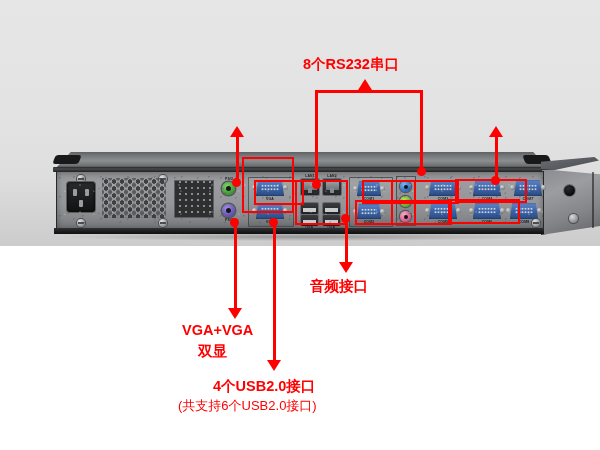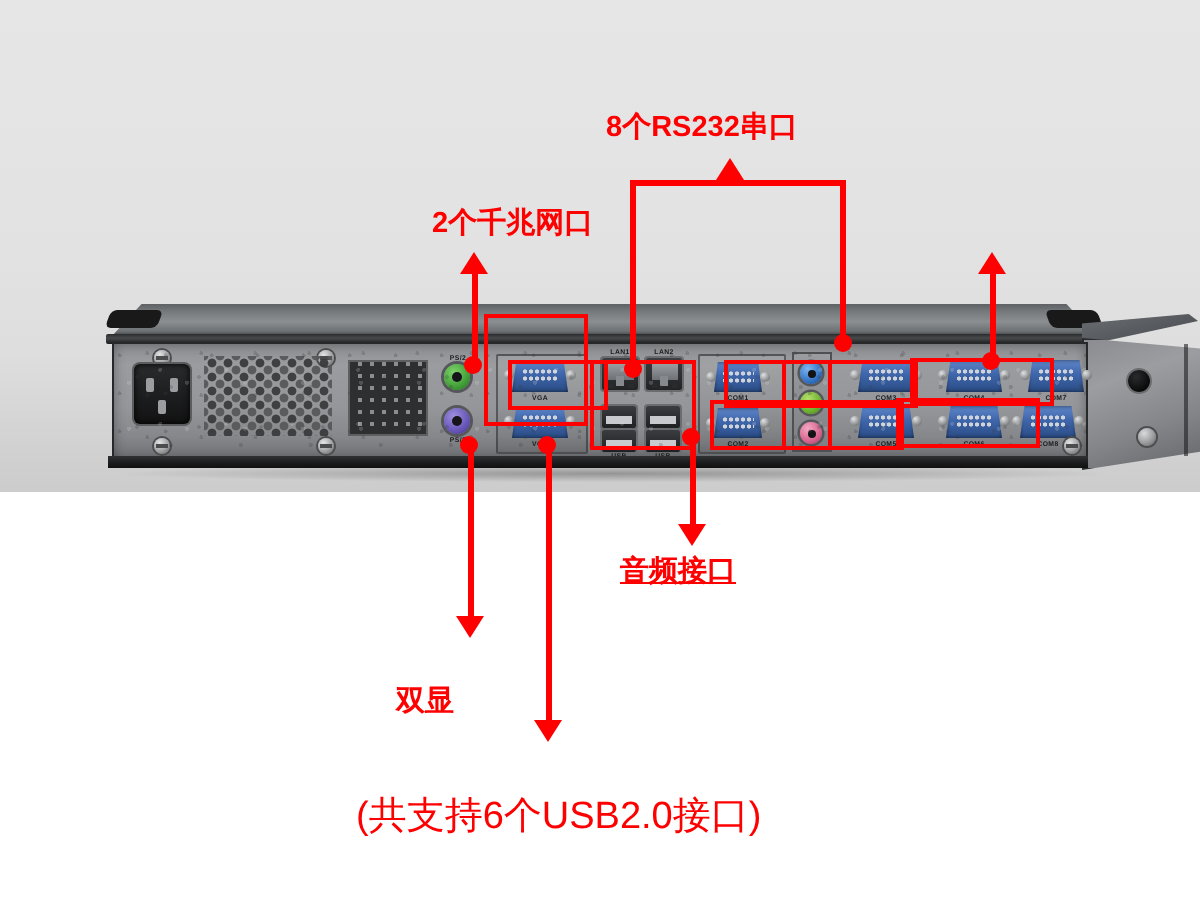--- a/index.html
+++ b/index.html
@@ -155,21 +155,21 @@
   .audio-plate{position:absolute;background:linear-gradient(180deg,#9a9c9f,#7d7f82);box-shadow:0 0 0 1px #4e5052;}
 
   
   .plate{position:absolute;border:1px solid rgba(40,41,43,.55);border-radius:1px;
     background:linear-gradient(180deg,rgba(255,255,255,.07),rgba(0,0,0,.07));}
 
   
   .anno{position:absolute;color:#ff0000;font-weight:700;white-space:nowrap;
     font-family:"Liberation Sans","DejaVu Sans",sans-serif;line-height:1.18;}
   .anno.t15{font-size:14.5px;}
-  .anno.thin{font-weight:400;font-size:19px;}
+  .anno.thin{font-weight:400;font-size:13px;}
   .vline{position:absolute;background:#ff0000;width:3px;}
   .hline{position:absolute;background:#ff0000;height:3px;}
   .dot{position:absolute;width:9px;height:9px;border-radius:50%;background:#ff0000;}
   .arrow-up{position:absolute;width:0;height:0;border-left:7px solid transparent;
     border-right:7px solid transparent;border-bottom:11px solid #ff0000;}
   .arrow-down{position:absolute;width:0;height:0;border-left:7px solid transparent;
     border-right:7px solid transparent;border-top:11px solid #ff0000;}
   .hlbox{position:absolute;border:2.5px solid #ff0000;}
 </style>
 </head>
@@ -346,43 +346,44 @@
   <div class="anno t15" style="left:303px;top:56px;">8个RS232串口</div>
   <div class="arrow-up" style="left:358px;top:79px;"></div>
   <div class="hline" style="left:315px;top:90px;width:108px;"></div>
   <div class="vline" style="left:315px;top:90px;height:93px;"></div>
   <div class="vline" style="left:420px;top:90px;height:80px;"></div>
   <div class="dot" style="left:312px;top:180px;"></div>
   <div class="dot" style="left:417px;top:167px;"></div>
   <div class="hlbox" style="left:362px;top:180px;width:93px;height:20px;"></div>
   <div class="hlbox" style="left:355px;top:200px;width:93px;height:21px;"></div>
 
-  <div class="anno t15" style="left:216px;top:104px;">2个千兆网口</div>
   <div class="arrow-up" style="left:230px;top:126px;"></div>
   <div class="vline" style="left:235.5px;top:136px;height:46px;"></div>
   <div class="dot" style="left:232px;top:178px;"></div>
   <div class="hlbox" style="left:254px;top:180px;width:46px;height:21px;"></div>
 
   <div class="arrow-up" style="left:489px;top:126px;"></div>
   <div class="vline" style="left:494.5px;top:136px;height:44px;"></div>
   <div class="dot" style="left:491px;top:176px;"></div>
   <div class="hlbox" style="left:455px;top:179px;width:68px;height:20px;"></div>
   <div class="hlbox" style="left:448px;top:199px;width:68px;height:21px;"></div>
 
   <div class="vline" style="left:344.5px;top:218px;height:44px;"></div>
   <div class="dot" style="left:341px;top:214px;"></div>
   <div class="arrow-down" style="left:339px;top:262px;"></div>
-  <div class="anno t15" style="left:310px;top:278px;text-decoration:underline;">音频接口</div>
+  <div class="anno t15" style="left:310px;top:278px;">音频接口</div>
   <div class="hlbox" style="left:391px;top:180px;width:21px;height:41px;"></div>
 
   <div class="vline" style="left:233.5px;top:222px;height:88px;"></div>
   <div class="dot" style="left:230px;top:218px;"></div>
   <div class="arrow-down" style="left:228px;top:308px;"></div>
+  <div class="anno t15" style="left:182px;top:322px;">VGA+VGA</div>
   <div class="anno t15" style="left:198px;top:343px;">双显</div>
   <div class="hlbox" style="left:242px;top:157px;width:48px;height:52px;"></div>
 
   <div class="vline" style="left:272.5px;top:222px;height:140px;"></div>
   <div class="dot" style="left:269px;top:218px;"></div>
   <div class="arrow-down" style="left:267px;top:360px;"></div>
+  <div class="anno t15" style="left:213px;top:378px;">4个USB2.0接口</div>
   <div class="anno thin" style="left:178px;top:398px;">(共支持6个USB2.0接口)</div>
   <div class="hlbox" style="left:295px;top:180px;width:49px;height:41px;"></div>
 
 </div>
 
 </body></html>

